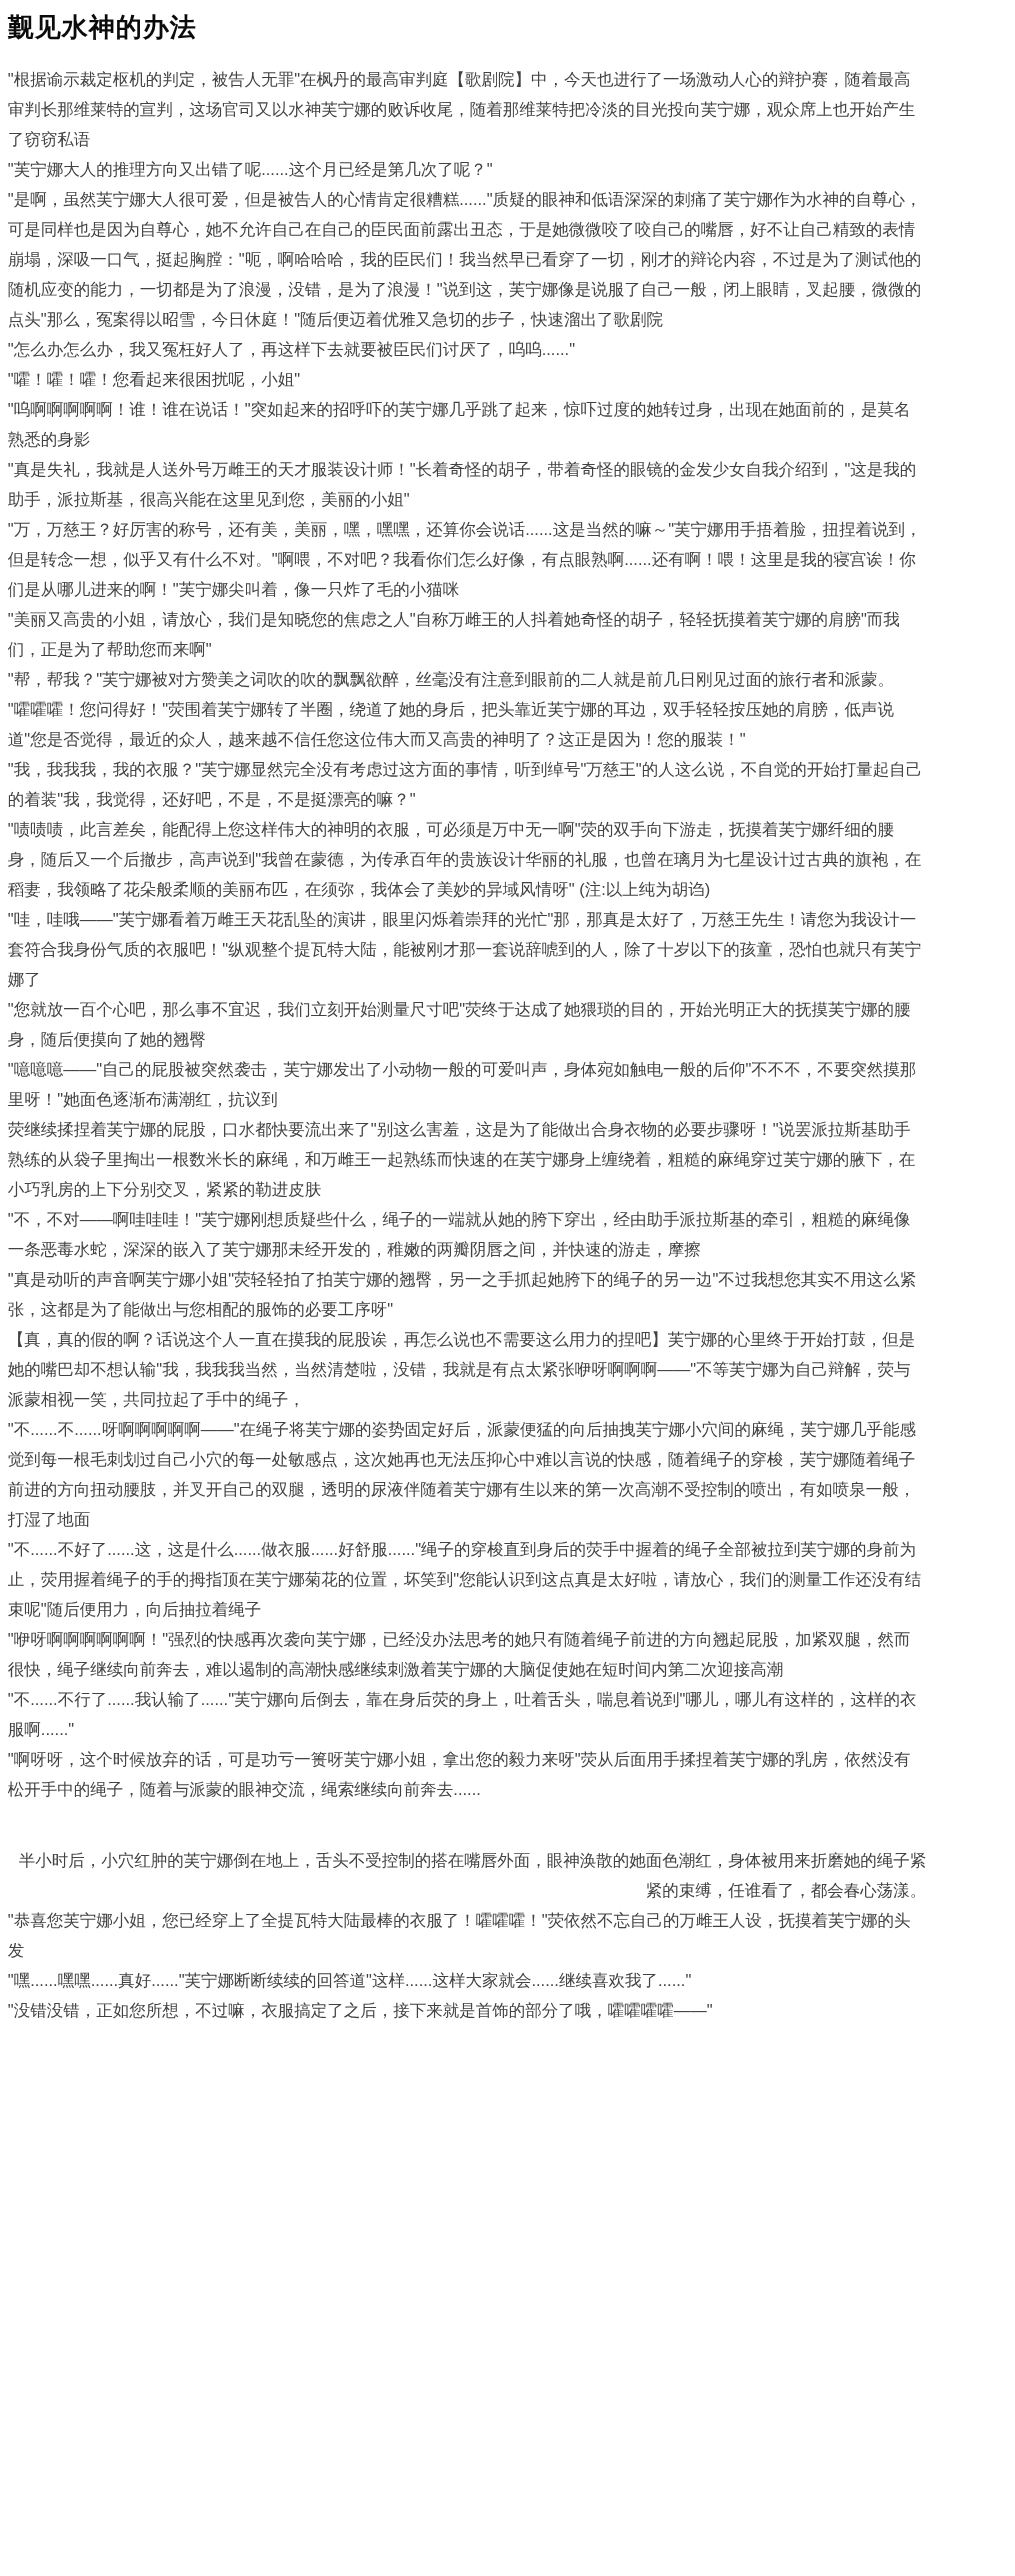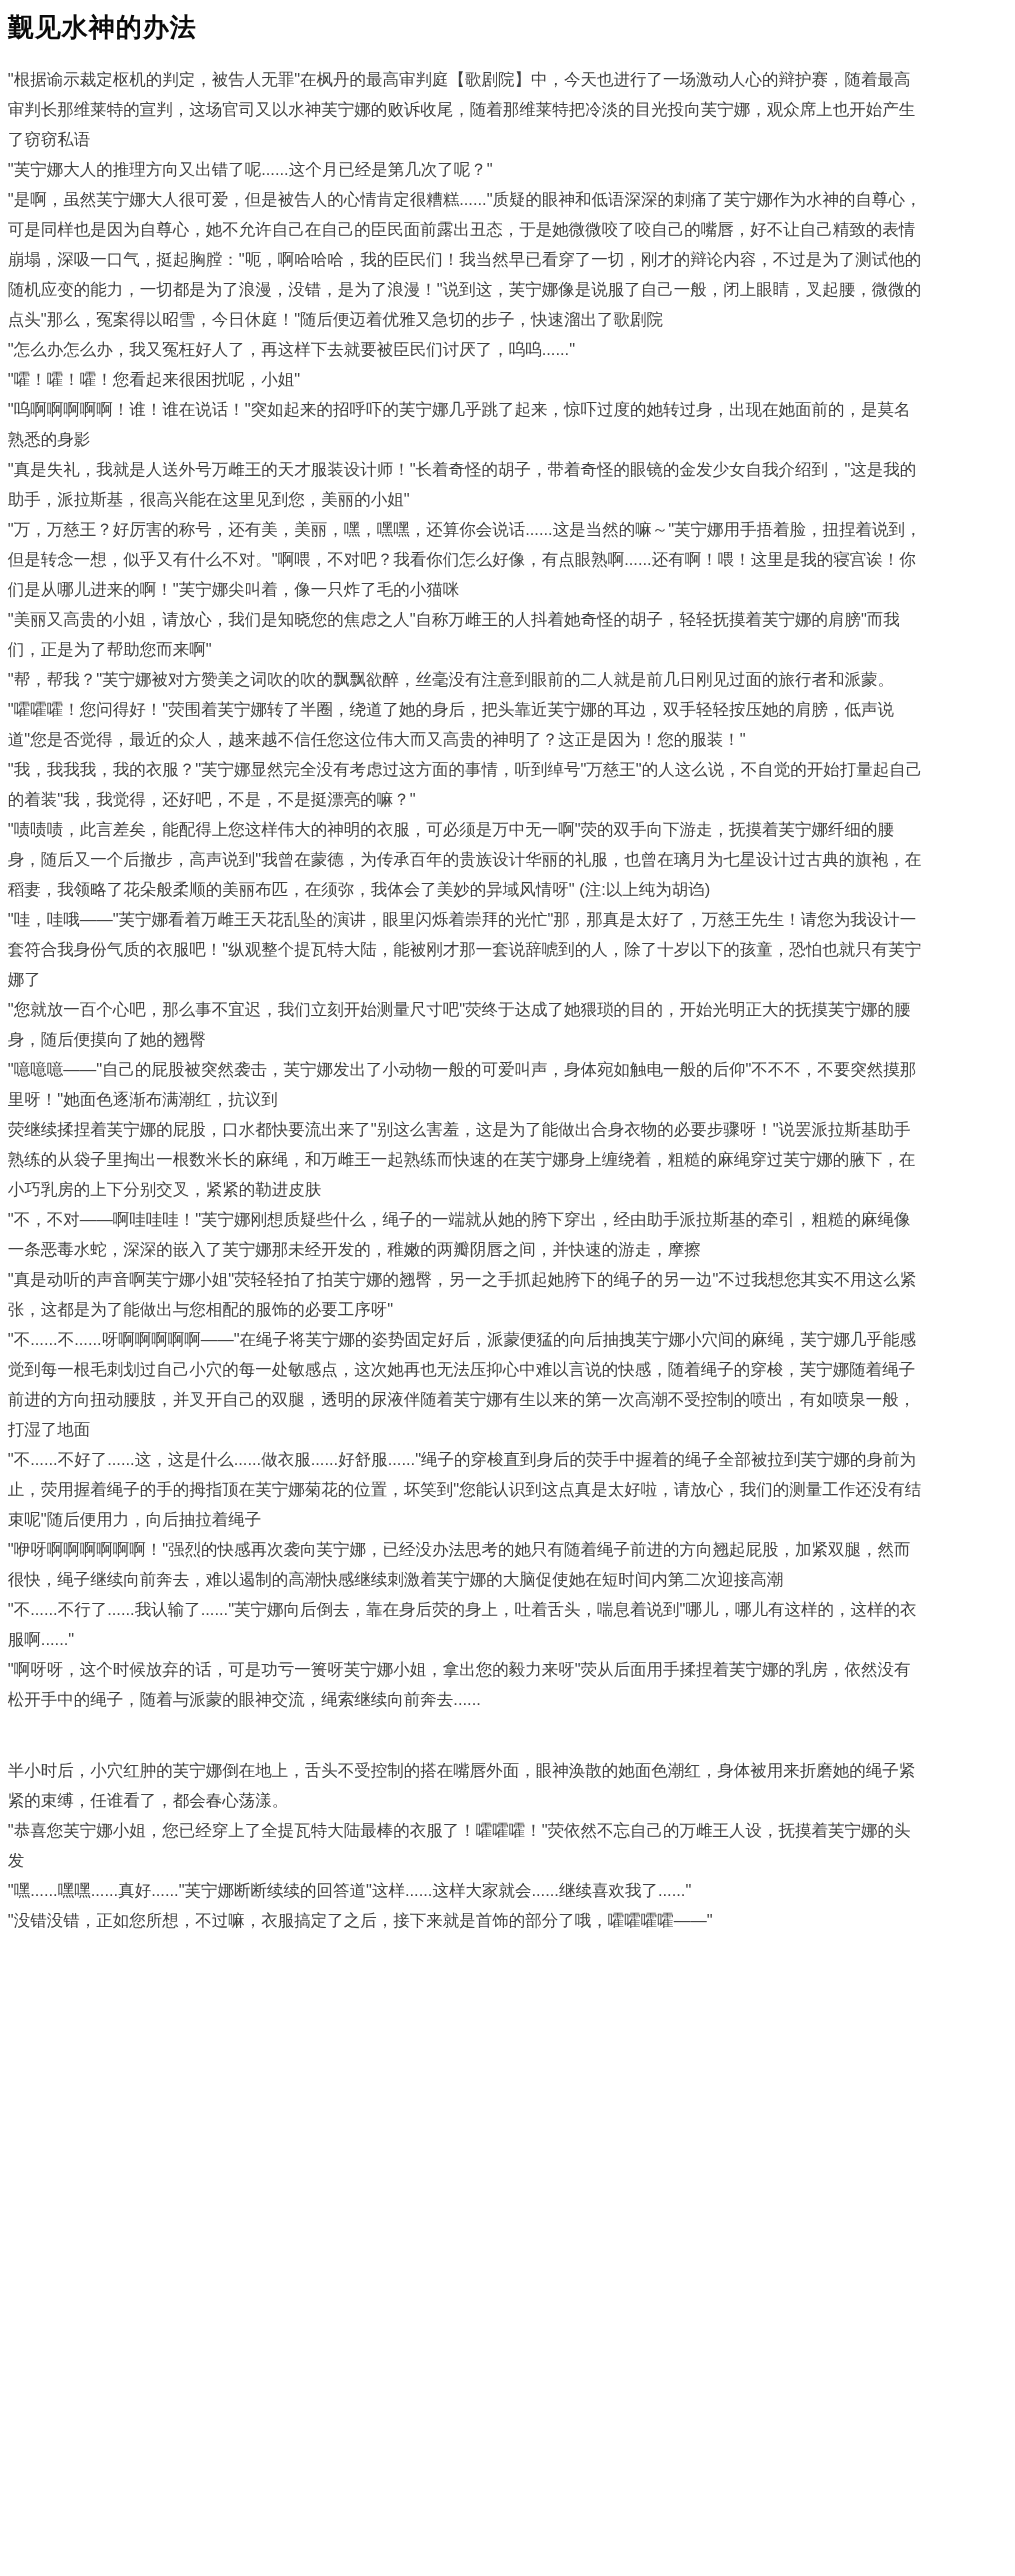--- a/index.html
+++ b/index.html
@@ -24,20 +24,21 @@
   .para {
     font-size: 16.5px;
     line-height: 30px;
     color: #424242;
     margin: 0;
     word-break: break-all;
     text-align: left;
   }
   .gap-top {
     margin-top: 41px;
+    text-align: right;
   }
 </style>
 </head>
 <body>
 
 <div class="page">
   <h1 class="title">觐见水神的办法</h1>
   <p class="para">"根据谕示裁定枢机的判定，被告人无罪"在枫丹的最高审判庭【歌剧院】中，今天也进行了一场激动人心的辩护赛，随着最高审判长那维莱特的宣判，这场官司又以水神芙宁娜的败诉收尾，随着那维莱特把冷淡的目光投向芙宁娜，观众席上也开始产生了窃窃私语</p>
   <p class="para">"芙宁娜大人的推理方向又出错了呢......这个月已经是第几次了呢？"</p>
   <p class="para">"是啊，虽然芙宁娜大人很可爱，但是被告人的心情肯定很糟糕......"质疑的眼神和低语深深的刺痛了芙宁娜作为水神的自尊心，可是同样也是因为自尊心，她不允许自己在自己的臣民面前露出丑态，于是她微微咬了咬自己的嘴唇，好不让自己精致的表情崩塌，深吸一口气，挺起胸膛："呃，啊哈哈哈，我的臣民们！我当然早已看穿了一切，刚才的辩论内容，不过是为了测试他的随机应变的能力，一切都是为了浪漫，没错，是为了浪漫！"说到这，芙宁娜像是说服了自己一般，闭上眼睛，叉起腰，微微的点头"那么，冤案得以昭雪，今日休庭！"随后便迈着优雅又急切的步子，快速溜出了歌剧院</p>
@@ -50,20 +51,21 @@
   <p class="para">"帮，帮我？"芙宁娜被对方赞美之词吹的吹的飘飘欲醉，丝毫没有注意到眼前的二人就是前几日刚见过面的旅行者和派蒙。</p>
   <p class="para">"嚯嚯嚯！您问得好！"荧围着芙宁娜转了半圈，绕道了她的身后，把头靠近芙宁娜的耳边，双手轻轻按压她的肩膀，低声说道"您是否觉得，最近的众人，越来越不信任您这位伟大而又高贵的神明了？这正是因为！您的服装！"</p>
   <p class="para">"我，我我我，我的衣服？"芙宁娜显然完全没有考虑过这方面的事情，听到绰号"万慈王"的人这么说，不自觉的开始打量起自己的着装"我，我觉得，还好吧，不是，不是挺漂亮的嘛？"</p>
   <p class="para">"啧啧啧，此言差矣，能配得上您这样伟大的神明的衣服，可必须是万中无一啊"荧的双手向下游走，抚摸着芙宁娜纤细的腰身，随后又一个后撤步，高声说到"我曾在蒙德，为传承百年的贵族设计华丽的礼服，也曾在璃月为七星设计过古典的旗袍，在稻妻，我领略了花朵般柔顺的美丽布匹，在须弥，我体会了美妙的异域风情呀" (注:以上纯为胡诌)</p>
   <p class="para">"哇，哇哦——"芙宁娜看着万雌王天花乱坠的演讲，眼里闪烁着崇拜的光忙"那，那真是太好了，万慈王先生！请您为我设计一套符合我身份气质的衣服吧！"纵观整个提瓦特大陆，能被刚才那一套说辞唬到的人，除了十岁以下的孩童，恐怕也就只有芙宁娜了</p>
   <p class="para">"您就放一百个心吧，那么事不宜迟，我们立刻开始测量尺寸吧"荧终于达成了她猥琐的目的，开始光明正大的抚摸芙宁娜的腰身，随后便摸向了她的翘臀</p>
   <p class="para">"噫噫噫——"自己的屁股被突然袭击，芙宁娜发出了小动物一般的可爱叫声，身体宛如触电一般的后仰"不不不，不要突然摸那里呀！"她面色逐渐布满潮红，抗议到</p>
   <p class="para">荧继续揉捏着芙宁娜的屁股，口水都快要流出来了"别这么害羞，这是为了能做出合身衣物的必要步骤呀！"说罢派拉斯基助手熟练的从袋子里掏出一根数米长的麻绳，和万雌王一起熟练而快速的在芙宁娜身上缠绕着，粗糙的麻绳穿过芙宁娜的腋下，在小巧乳房的上下分别交叉，紧紧的勒进皮肤</p>
   <p class="para">"不，不对——啊哇哇哇！"芙宁娜刚想质疑些什么，绳子的一端就从她的胯下穿出，经由助手派拉斯基的牵引，粗糙的麻绳像一条恶毒水蛇，深深的嵌入了芙宁娜那未经开发的，稚嫩的两瓣阴唇之间，并快速的游走，摩擦</p>
   <p class="para">"真是动听的声音啊芙宁娜小姐"荧轻轻拍了拍芙宁娜的翘臀，另一之手抓起她胯下的绳子的另一边"不过我想您其实不用这么紧张，这都是为了能做出与您相配的服饰的必要工序呀"</p>
+  <p class="para">【真，真的假的啊？话说这个人一直在摸我的屁股诶，再怎么说也不需要这么用力的捏吧】芙宁娜的心里终于开始打鼓，但是她的嘴巴却不想认输"我，我我我当然，当然清楚啦，没错，我就是有点太紧张咿呀啊啊啊——"不等芙宁娜为自己辩解，荧与派蒙相视一笑，共同拉起了手中的绳子，</p>
   <p class="para">"不......不......呀啊啊啊啊啊——"在绳子将芙宁娜的姿势固定好后，派蒙便猛的向后抽拽芙宁娜小穴间的麻绳，芙宁娜几乎能感觉到每一根毛刺划过自己小穴的每一处敏感点，这次她再也无法压抑心中难以言说的快感，随着绳子的穿梭，芙宁娜随着绳子前进的方向扭动腰肢，并叉开自己的双腿，透明的尿液伴随着芙宁娜有生以来的第一次高潮不受控制的喷出，有如喷泉一般，打湿了地面</p>
   <p class="para">"不......不好了......这，这是什么......做衣服......好舒服......"绳子的穿梭直到身后的荧手中握着的绳子全部被拉到芙宁娜的身前为止，荧用握着绳子的手的拇指顶在芙宁娜菊花的位置，坏笑到"您能认识到这点真是太好啦，请放心，我们的测量工作还没有结束呢"随后便用力，向后抽拉着绳子</p>
   <p class="para">"咿呀啊啊啊啊啊啊！"强烈的快感再次袭向芙宁娜，已经没办法思考的她只有随着绳子前进的方向翘起屁股，加紧双腿，然而很快，绳子继续向前奔去，难以遏制的高潮快感继续刺激着芙宁娜的大脑促使她在短时间内第二次迎接高潮</p>
   <p class="para">"不......不行了......我认输了......"芙宁娜向后倒去，靠在身后荧的身上，吐着舌头，喘息着说到"哪儿，哪儿有这样的，这样的衣服啊......"</p>
   <p class="para">"啊呀呀，这个时候放弃的话，可是功亏一篑呀芙宁娜小姐，拿出您的毅力来呀"荧从后面用手揉捏着芙宁娜的乳房，依然没有松开手中的绳子，随着与派蒙的眼神交流，绳索继续向前奔去......</p>
   <p class="para gap-top">半小时后，小穴红肿的芙宁娜倒在地上，舌头不受控制的搭在嘴唇外面，眼神涣散的她面色潮红，身体被用来折磨她的绳子紧紧的束缚，任谁看了，都会春心荡漾。</p>
   <p class="para">"恭喜您芙宁娜小姐，您已经穿上了全提瓦特大陆最棒的衣服了！嚯嚯嚯！"荧依然不忘自己的万雌王人设，抚摸着芙宁娜的头发</p>
   <p class="para">"嘿......嘿嘿......真好......"芙宁娜断断续续的回答道"这样......这样大家就会......继续喜欢我了......"</p>
   <p class="para">"没错没错，正如您所想，不过嘛，衣服搞定了之后，接下来就是首饰的部分了哦，嚯嚯嚯嚯——"</p>
 </div>

